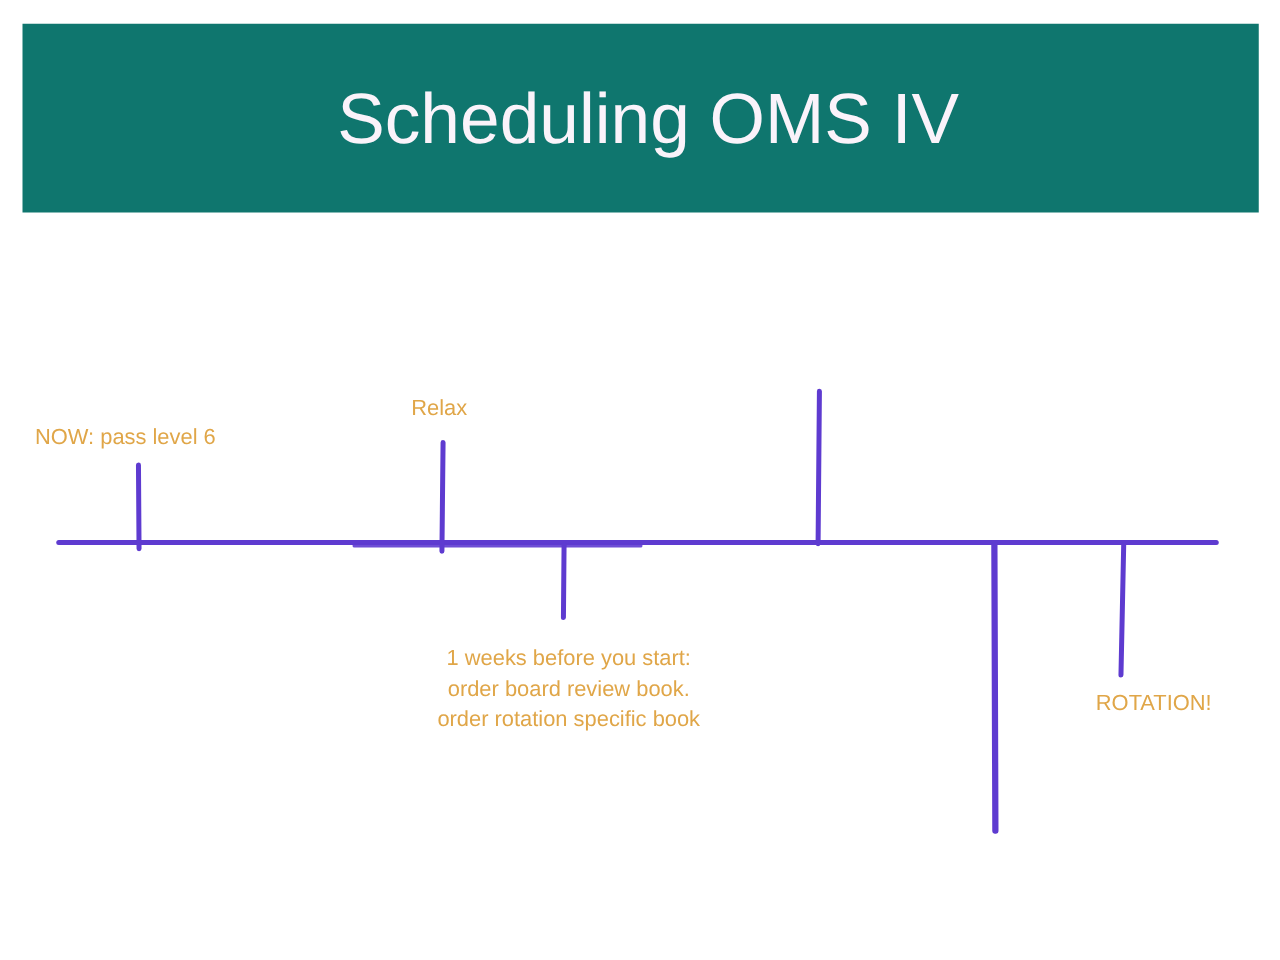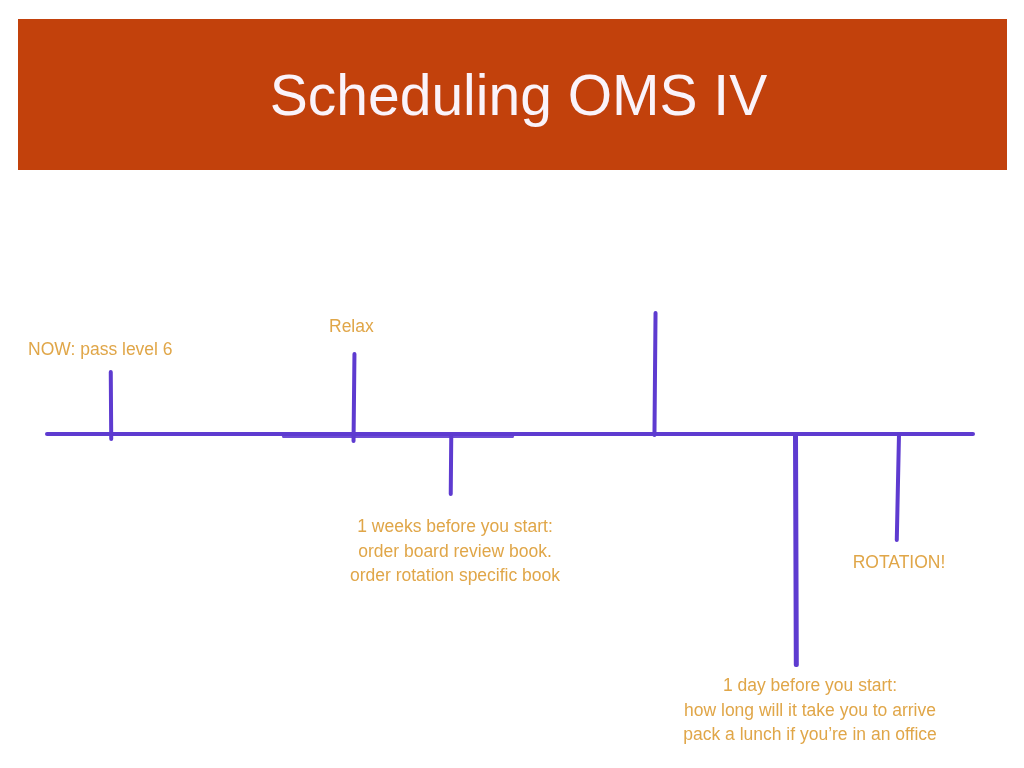--- a/index.html
+++ b/index.html
@@ -14,21 +14,21 @@
     height: 768px;
     background: #ffffff;
     overflow: hidden;
   }
   .banner {
     position: absolute;
     left: 18px;
     top: 19px;
     width: 989px;
     height: 151px;
-    background: #c2410c;
+    background: #0f766e;
     display: flex;
     align-items: center;
     justify-content: center;
   }
   .title {
     color: #faf3fa;
     font-size: 57px;
     font-weight: 400;
     letter-spacing: 0px;
     white-space: nowrap;
@@ -55,21 +55,21 @@
     color: #e0a648;
     font-size: 17.5px;
     line-height: 24.5px;
     white-space: pre-line;
   }
   .centered { text-align: center; }
   .ann-days      { left: 430px; top: 194px; width: 450px; }
   .ann-relax     { left: 329px; top: 314px; text-align: center; }
   .ann-now       { left: 28px;  top: 337px; }
   .ann-two-weeks { left: 280px; top: 514px; width: 350px; }
-  .ann-rotation  { left: 799px; top: 550px; width: 200px; }
+  .ann-rotation  { left: 799px; top: 550px; width: 200px; padding-left: 24px; }
   .ann-one-day   { left: 635px; top: 673px; width: 350px; }
 </style>
 </head>
 <body>
 
 <div class="slide">
 
   <div class="banner">
     <div class="title">Scheduling OMS IV</div>
   </div>
@@ -89,17 +89,14 @@
   <div class="annotation ann-relax">Relax</div>
 
   <div class="annotation ann-now">NOW: pass level 6</div>
 
   <div class="annotation centered ann-two-weeks">1 weeks before you start:
 order board review book.
 order rotation specific book</div>
 
   <div class="annotation centered ann-rotation">ROTATION!</div>
 
-  <div class="annotation centered ann-one-day">1 day before you start:
-how long will it take you to arrive
-pack a lunch if you’re in an office</div>
 
 </div>
 
 </body></html>

